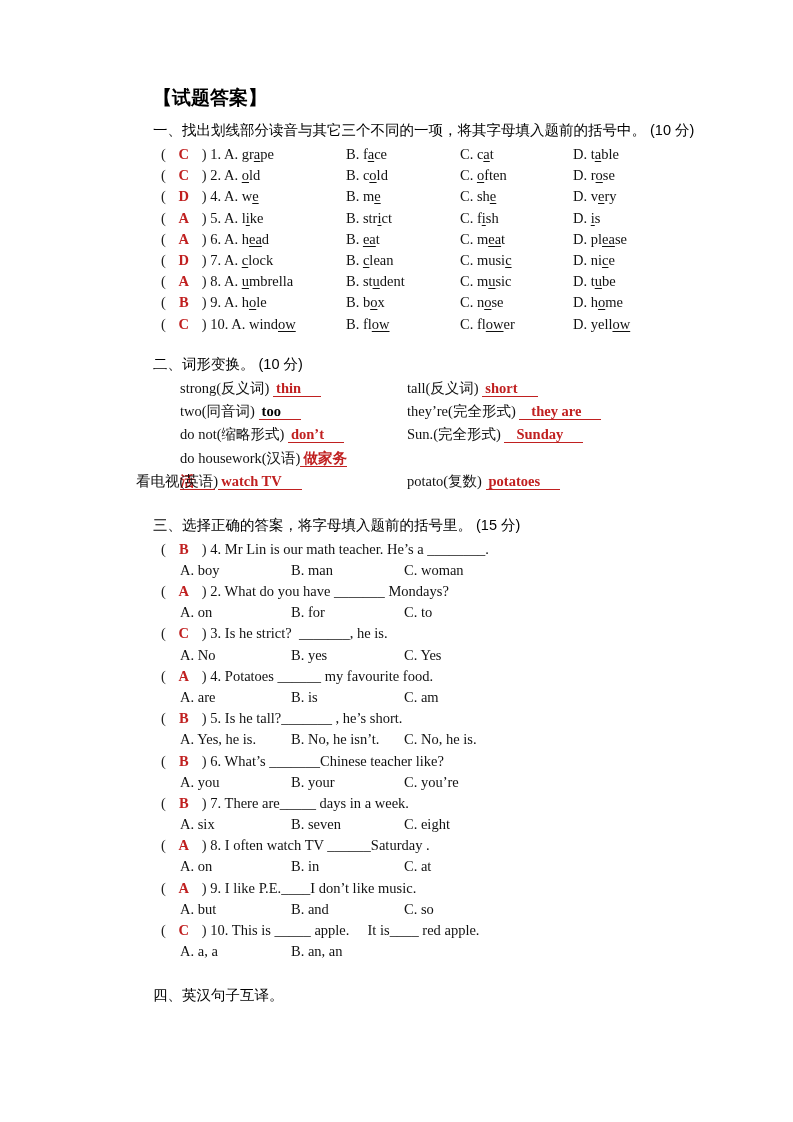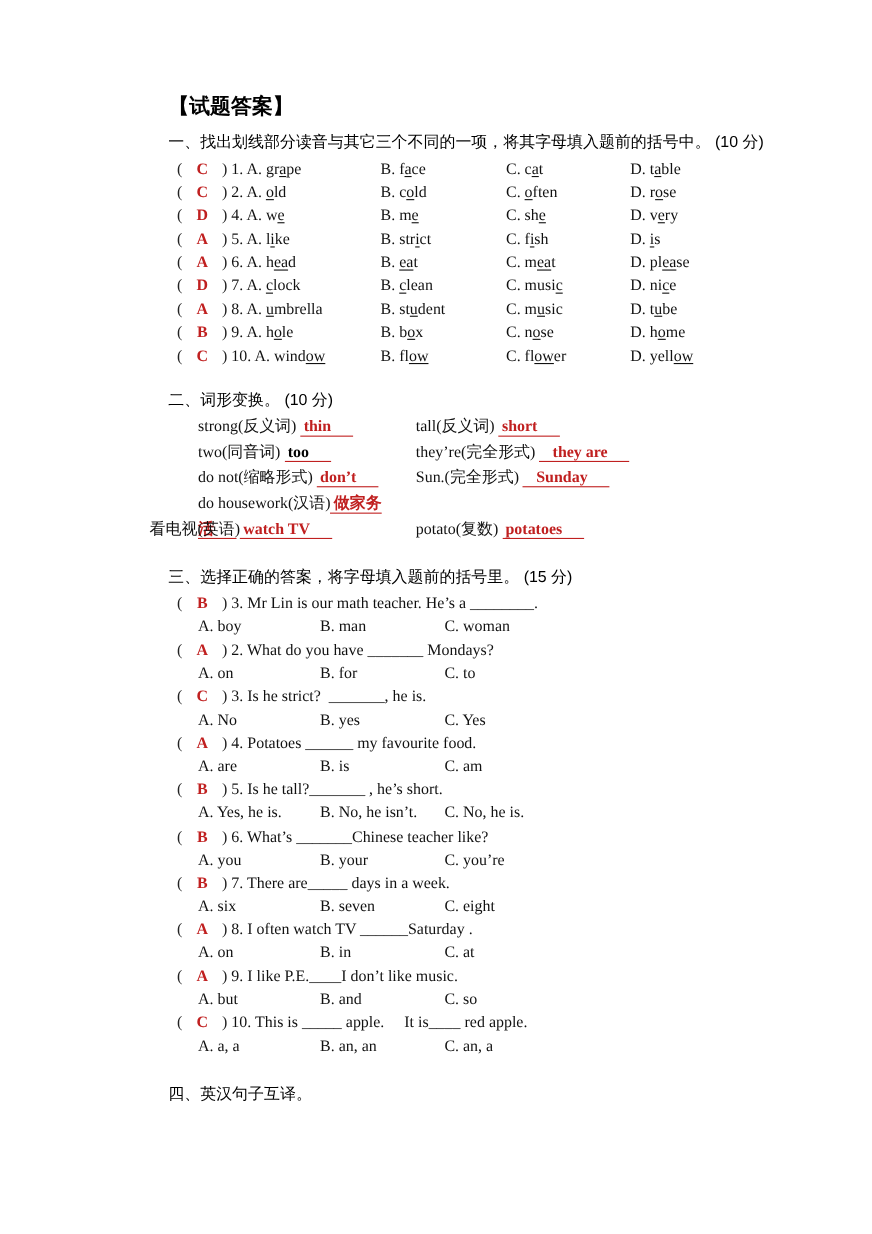--- a/index.html
+++ b/index.html
@@ -40,21 +40,21 @@
 
   .paren { color:#222; }
   .ans-letter {
     display:inline-block; width:36px; text-align:center;
     font-weight:bold;
   }
   u { text-decoration:underline; text-underline-offset:2px; }
 
   
   .s2-rows { margin-top:2px; }
-  .s2-row { display:flex; margin-left:27px; height:23.4px; line-height:23.4px; }
+  .s2-row { display:flex; margin-left:27px; height:23.4px; line-height:23.4px;gap:29px; }
   .s2-row.flush { margin-left:-17px; }
   .s2-cell-left  { flex:0 0 198px; white-space:pre-wrap; }
   .s2-row.flush .s2-cell-left { flex:0 0 242px; }
   .s2-cell-right { flex:1 1 auto; white-space:pre-wrap; }
   .ans-blank {
     font-weight:bold;
     padding:0 20px 0 3px;
     white-space:pre-wrap;
   }
   .ans-blank.pad { padding-left:12px; }
@@ -151,21 +151,21 @@
           <span class="s2-cell-left"><span>do housework(汉语)</span><span class="ans-blank" style="color: rgb(192, 32, 32); border-bottom: 1.6px solid rgb(192, 32, 32);">做家务活</span></span>
         </div>
         <div class="s2-row flush">
           <span class="s2-cell-left"><span>看电视(英语)</span><span class="ans-blank" style="color: rgb(192, 32, 32); border-bottom: 1.6px solid rgb(192, 32, 32);">watch TV</span></span>
           <span class="s2-cell-right"><span>potato(复数) </span><span class="ans-blank" style="color: rgb(192, 32, 32); border-bottom: 1.6px solid rgb(192, 32, 32);">potatoes</span></span>
         </div>
       </div>
 
     <div class="sec-heading h3">三、选择正确的答案，将字母填入题前的括号里。 (15 分)</div>
     <div class="s3-rows" id="s3-rows">
-        <div class="s3-qrow"><span class="paren">(</span><span class="ans-letter" style="color: rgb(192, 32, 32);">B</span><span class="paren">)</span><span> 3. Mr Lin is our math teacher. He’s a ________.</span></div>
+        <div class="s3-qrow"><span class="paren">(</span><span class="ans-letter" style="color: rgb(192, 32, 32);">B</span><span class="paren">)</span><span> 4. Mr Lin is our math teacher. He’s a ________.</span></div>
         <div class="s3-orow">
           <span class="s3-oa">A. boy</span>
           <span class="s3-ob">B. man</span>
           <span class="s3-oc">C. woman</span>
         </div>
         <div class="s3-qrow"><span class="paren">(</span><span class="ans-letter" style="color: rgb(192, 32, 32);">A</span><span class="paren">)</span><span> 2. What do you have _______ Mondays?</span></div>
         <div class="s3-orow">
           <span class="s3-oa">A. on</span>
           <span class="s3-ob">B. for</span>
           <span class="s3-oc">C. to</span>
@@ -209,20 +209,19 @@
         <div class="s3-qrow"><span class="paren">(</span><span class="ans-letter" style="color: rgb(192, 32, 32);">A</span><span class="paren">)</span><span> 9. I like P.E.____I don’t like music.</span></div>
         <div class="s3-orow">
           <span class="s3-oa">A. but</span>
           <span class="s3-ob">B. and</span>
           <span class="s3-oc">C. so</span>
         </div>
         <div class="s3-qrow"><span class="paren">(</span><span class="ans-letter" style="color: rgb(192, 32, 32);">C</span><span class="paren">)</span><span> 10. This is _____ apple.     It is____ red apple.</span></div>
         <div class="s3-orow">
           <span class="s3-oa">A. a, a</span>
           <span class="s3-ob">B. an, an</span>
-          <span class="s3-oc">C. an, a</span>
         </div>
       </div>
 
     <div class="sec-heading h4">四、英汉句子互译。</div>
 
   </div>
 </div>
 
 </body></html>

